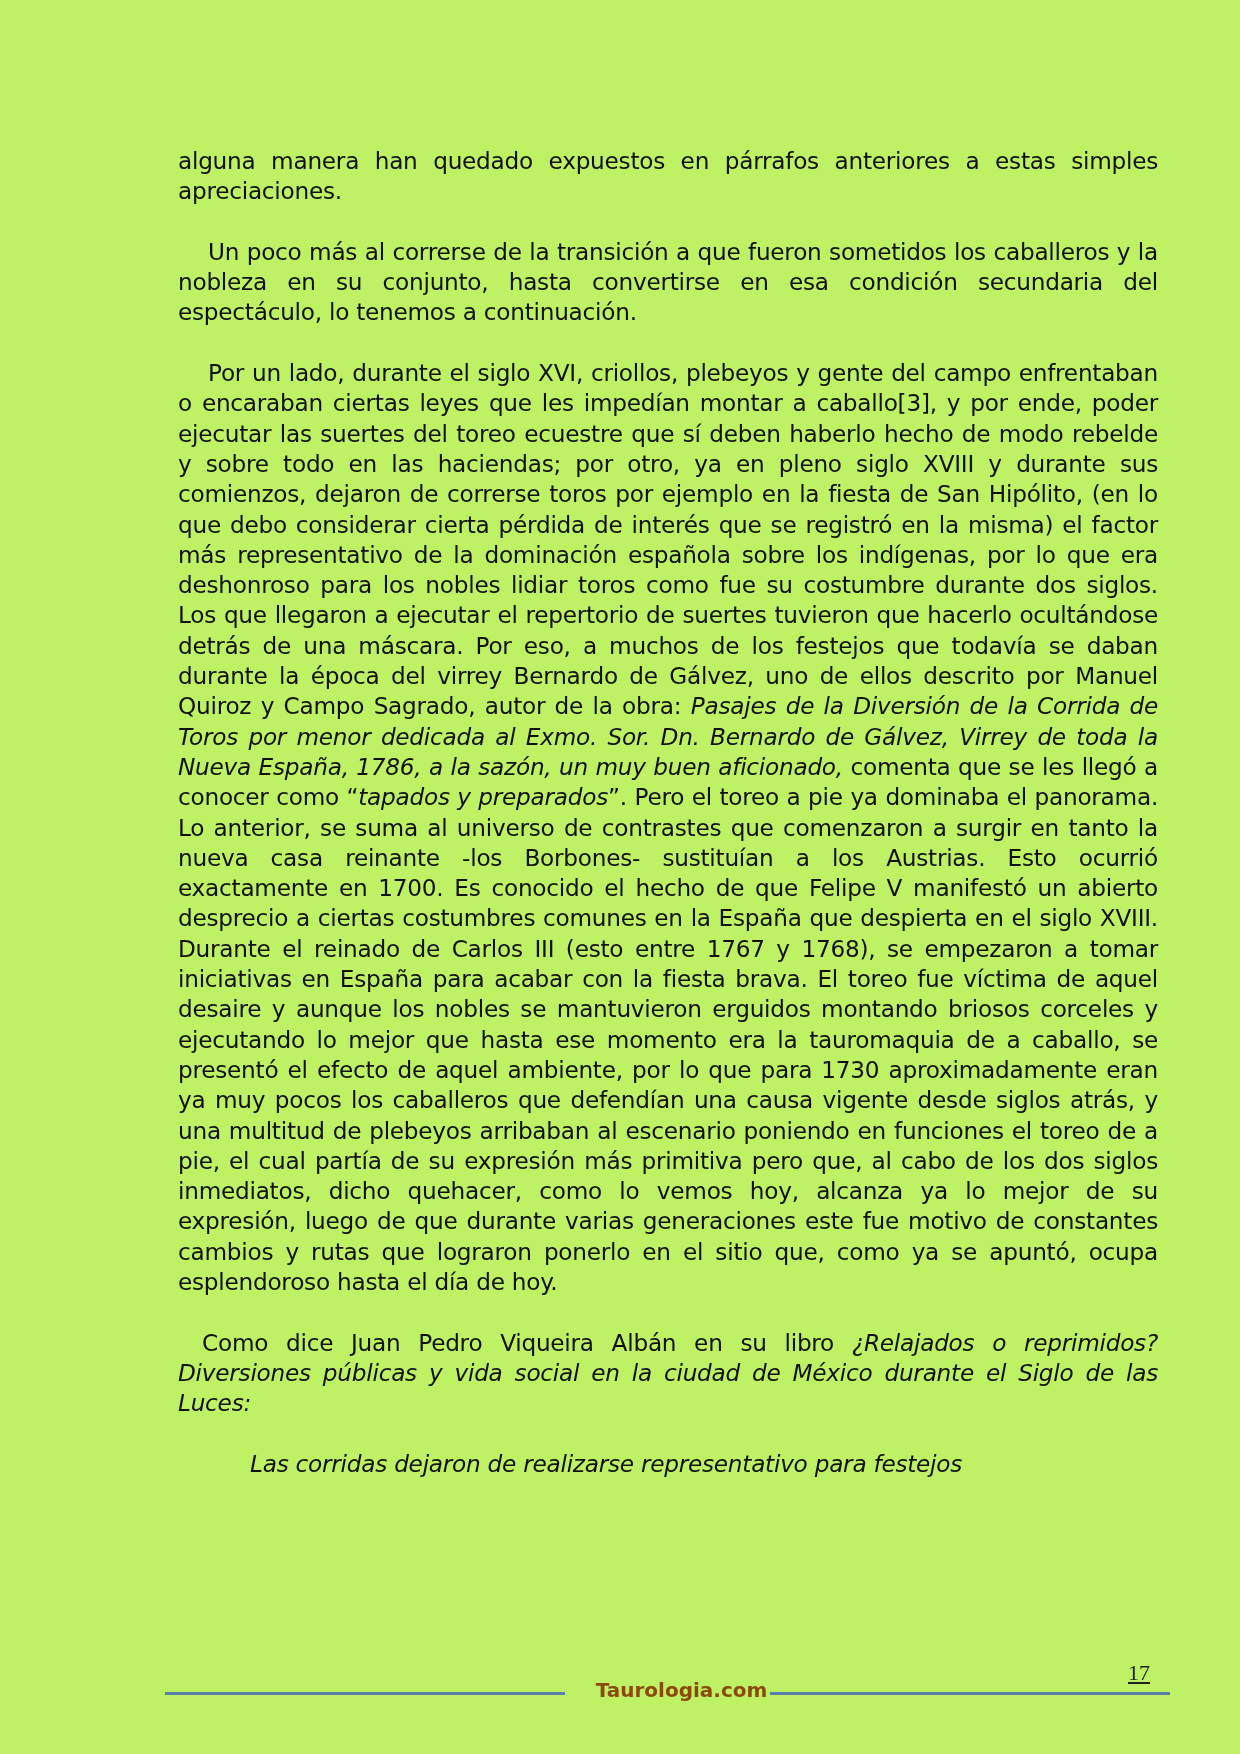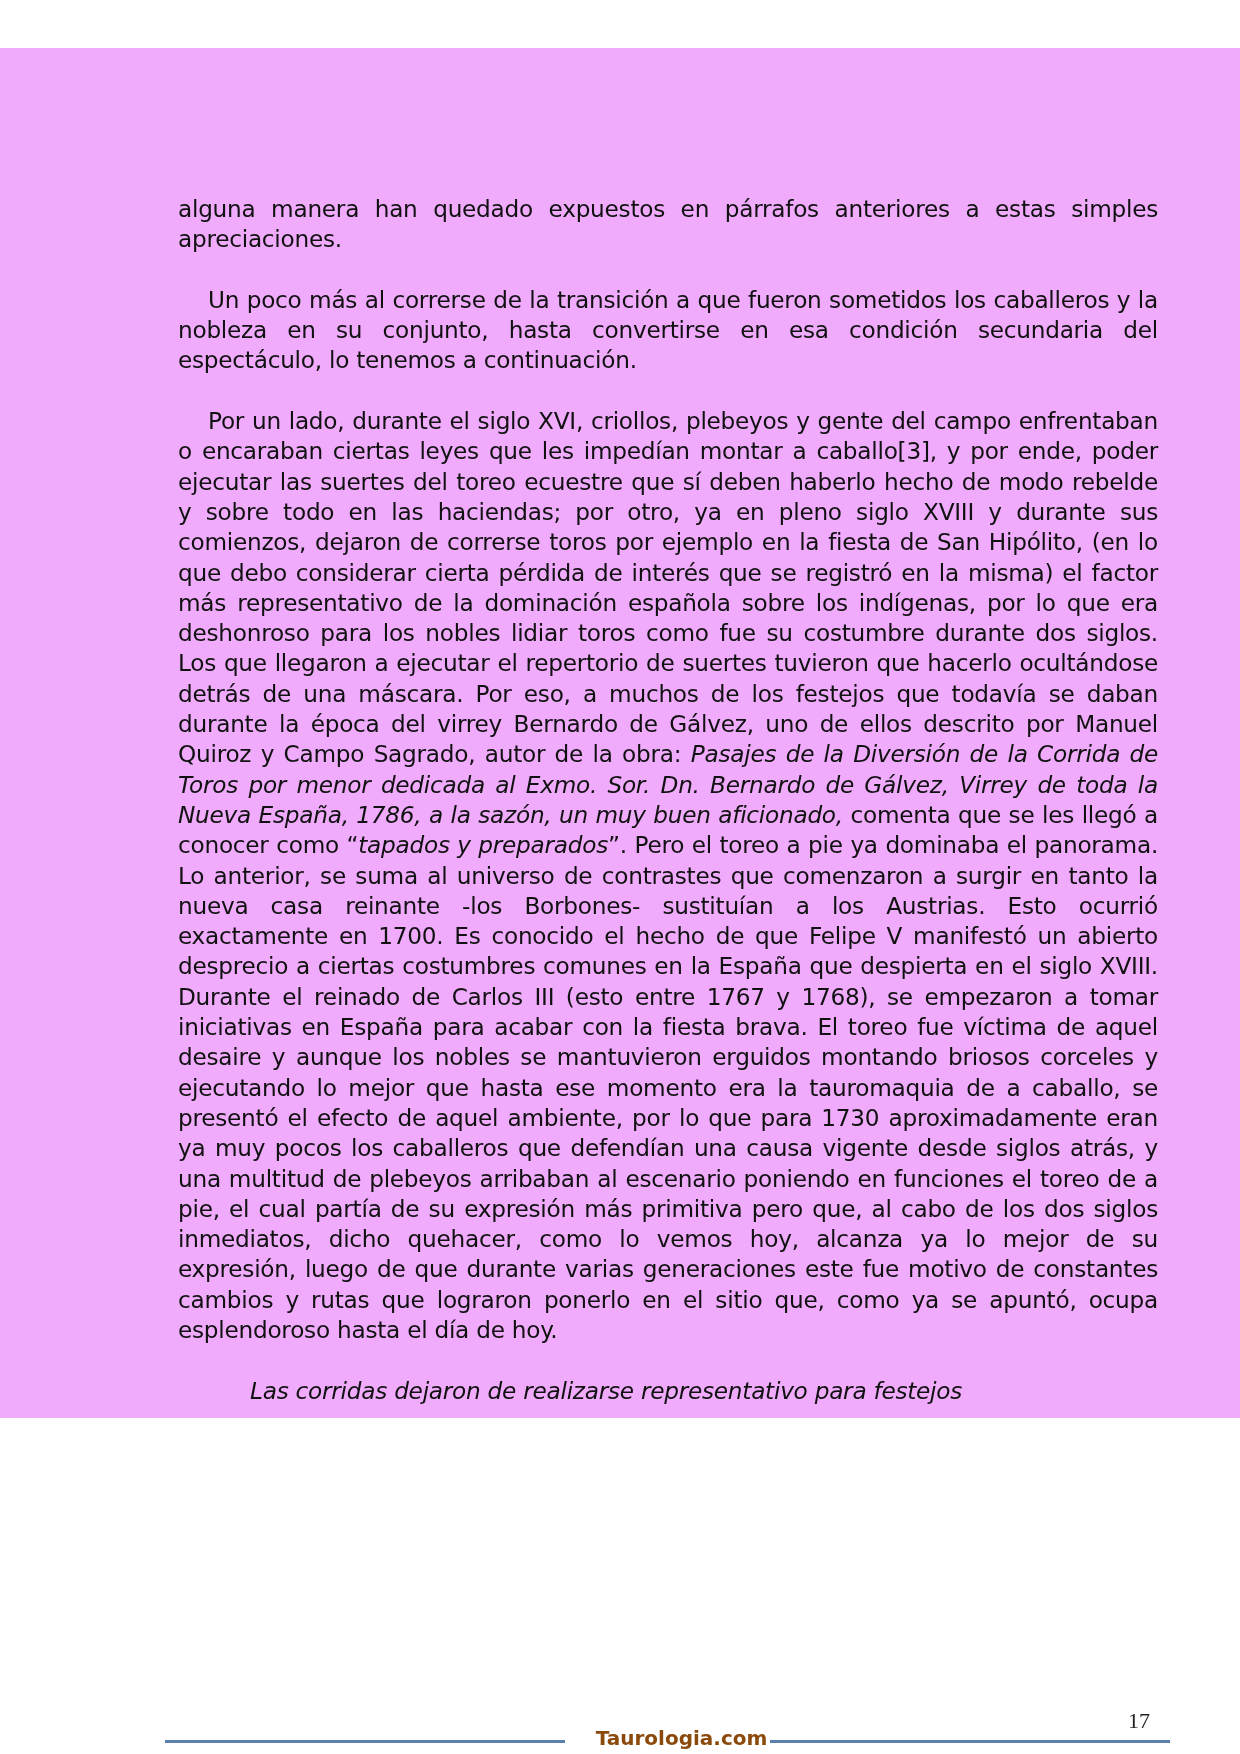--- a/index.html
+++ b/index.html
@@ -1,17 +1,17 @@
 <!DOCTYPE html>
 <html><head>
 <meta charset="utf-8">
 <style>
   html, body { margin:0; padding:0; background:#ffffff; }
   body { width:1240px; height:1754px; position:relative; overflow:hidden; }
-  .page { position:absolute; left:0; top:0; width:1240px; height:1370px; background:#f0abfc;margin-top:48px; }
+  .page { position:absolute; left:0; top:0; width:1240px; height:1754px; background:#bef264; }
   .content {
     position:absolute; left:178px; top:146px; width:980px;
     font-family: "DejaVu Sans", sans-serif; font-size:23.2px; line-height:30.3px;
     color:#111; text-align:justify; letter-spacing:-0.25px;
   }
   .content p { margin:0 0 30.3px 0; }
   .content p.indent { text-indent:30px; }
   .content p.indent2 { text-indent:24px; }
   .content p.quote { padding-left:72px; font-style:italic; }
   em { }
@@ -21,30 +21,32 @@
   .footer-left { left:165px; width:400px; }
   .footer-right { left:770px; width:400px; }
   .footer-brand {
     position:absolute; top:1678px; left:584px; width:195px; text-align:center;
     font-family:"DejaVu Sans", sans-serif; font-weight:bold; font-size:20px;
     color:#8b4a0b;
   }
   .page-number {
     position:absolute; top:1660px; left:1128px;
     font-family:"Liberation Serif", serif; font-size:22px; color:#222;
+    text-decoration:underline;
   }
 </style>
 </head>
 <body>
 
 <div class="page">
   <div class="content" id="content">
       <p class="plain"><span>alguna manera han quedado expuestos en párrafos anteriores a estas simples apreciaciones.</span></p>
       <p class="indent"><span>Un poco más al correrse de la transición a que fueron sometidos los caballeros y la nobleza en su conjunto, hasta convertirse en esa condición secundaria del espectáculo, lo tenemos a continuación.</span></p>
       <p class="indent"><span>Por un lado, durante el siglo XVI, criollos, plebeyos y gente del campo enfrentaban o encaraban ciertas leyes que les impedían montar a caballo[3], y por ende, poder ejecutar las suertes del toreo ecuestre que sí deben haberlo hecho de modo rebelde y sobre todo en las haciendas; por otro, ya en pleno siglo XVIII y durante sus comienzos, dejaron de correrse toros por ejemplo en la fiesta de San Hipólito, (en lo que debo considerar cierta pérdida de interés que se registró en la misma) el factor más representativo de la dominación española sobre los indígenas, por lo que era deshonroso para los nobles lidiar toros como fue su costumbre durante dos siglos. Los que llegaron a ejecutar el repertorio de suertes tuvieron que hacerlo ocultándose detrás de una máscara. Por eso, a muchos de los festejos que todavía se daban durante la época del virrey Bernardo de Gálvez, uno de ellos descrito por Manuel Quiroz y Campo Sagrado, autor de la obra: </span><em>Pasajes de la Diversión de la Corrida de Toros por menor dedicada al Exmo. Sor. Dn. Bernardo de Gálvez, Virrey de toda la Nueva España, 1786, a la sazón, un muy buen aficionado,</em><span> comenta que se les llegó a conocer como “</span><em>tapados y preparados</em><span>”. Pero el toreo a pie ya dominaba el panorama. Lo anterior, se suma al universo de contrastes que comenzaron a surgir en tanto la nueva casa reinante -los Borbones- sustituían a los Austrias. Esto ocurrió exactamente en 1700. Es conocido el hecho de que Felipe V manifestó un abierto desprecio a ciertas costumbres comunes en la España que despierta en el siglo XVIII. Durante el reinado de Carlos III (esto entre 1767 y 1768), se empezaron a tomar iniciativas en España para acabar con la fiesta brava. El toreo fue víctima de aquel desaire y aunque los nobles se mantuvieron erguidos montando briosos corceles y ejecutando lo mejor que hasta ese momento era la tauromaquia de a caballo, se presentó el efecto de aquel ambiente, por lo que para 1730 aproximadamente eran ya muy pocos los caballeros que defendían una causa vigente desde siglos atrás, y una multitud de plebeyos arribaban al escenario poniendo en funciones el toreo de a pie, el cual partía de su expresión más primitiva pero que, al cabo de los dos siglos inmediatos, dicho quehacer, como lo vemos hoy, alcanza ya lo mejor de su expresión, luego de que durante varias generaciones este fue motivo de constantes cambios y rutas que lograron ponerlo en el sitio que, como ya se apuntó, ocupa esplendoroso hasta el día de hoy.</span></p>
+      <p class="indent2"><span>Como dice Juan Pedro Viqueira Albán en su libro </span><em>¿Relajados o reprimidos? Diversiones públicas y vida social en la ciudad de México durante el Siglo de las Luces:</em></p>
       <p class="quote"><em>Las corridas dejaron de realizarse representativo para festejos</em></p>
     </div>
 
   <div class="footer-line footer-left"></div>
   <div class="footer-brand">Taurologia.com</div>
   <div class="footer-line footer-right"></div>
   <div class="page-number">17</div>
 </div>
 
 </body></html>

